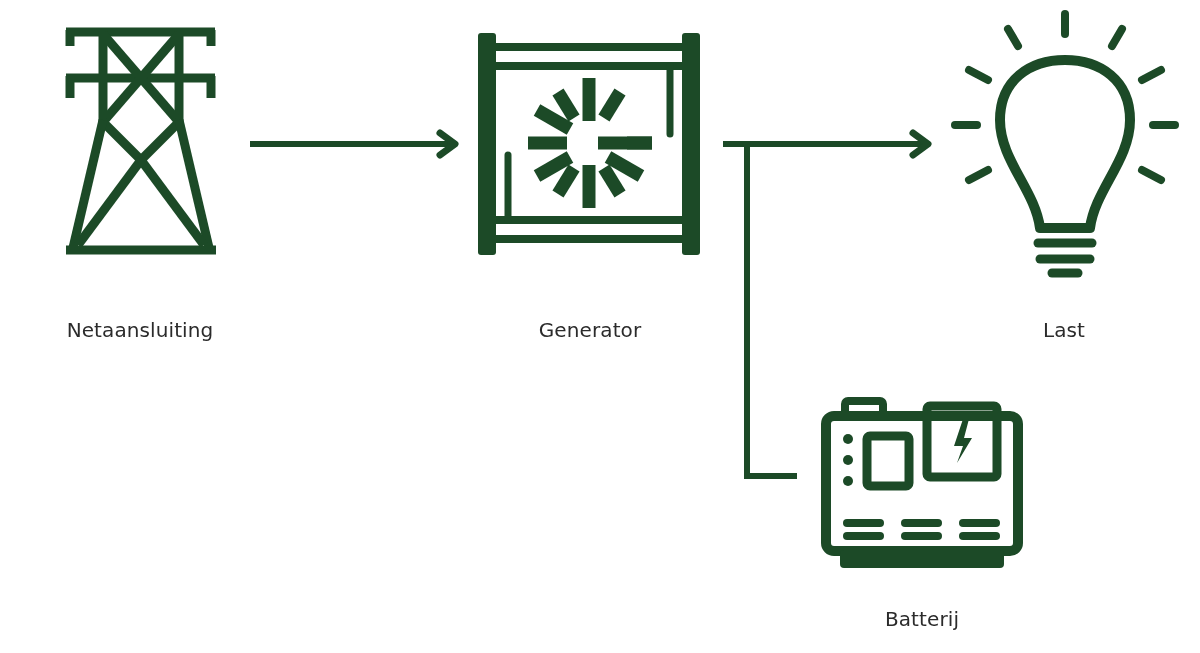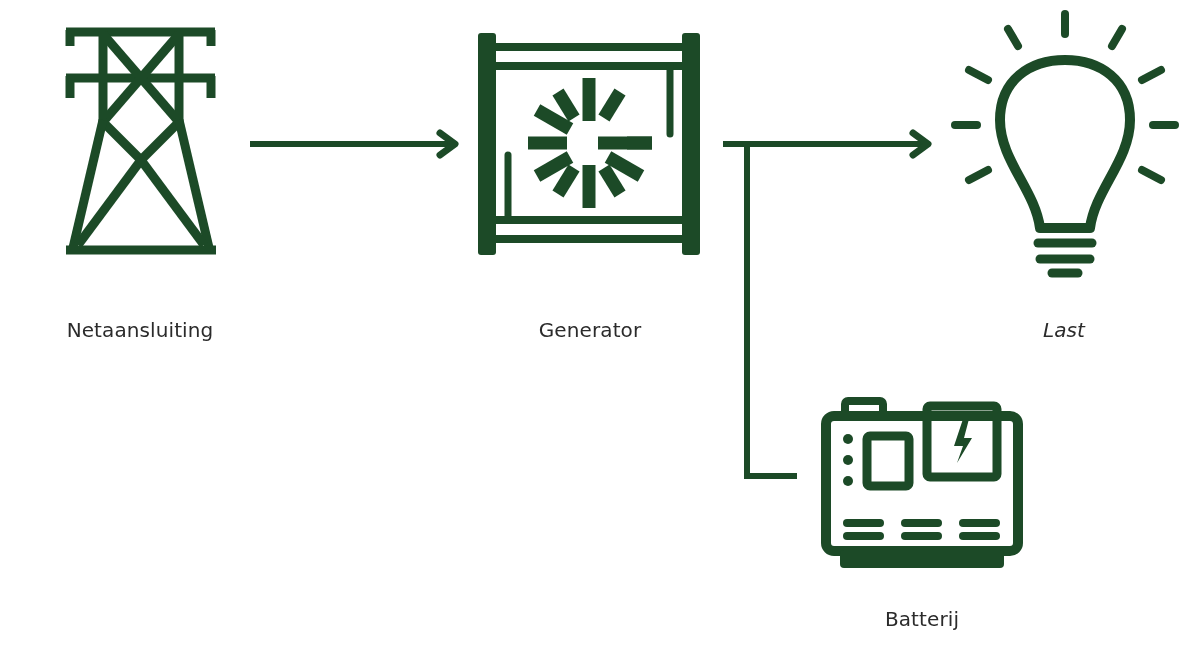--- a/index.html
+++ b/index.html
@@ -135,14 +135,14 @@
         <line x1="905" y1="536" x2="938" y2="536"></line>
         <line x1="963" y1="523" x2="996" y2="523"></line>
         <line x1="963" y1="536" x2="996" y2="536"></line>
       </g>
     </g>
   </g>
 </svg>
 
 <div class="label" style="left:140px; top:318px;">Netaansluiting</div>
 <div class="label" style="left:590px; top:318px;">Generator</div>
-<div class="label" style="left:1064px; top:318px;font-style:italic;">Last</div>
+<div class="label" style="left:1064px; top:318px;">Last</div>
 <div class="label" style="left:922px; top:607px;">Batterij</div>
 
 </body></html>

